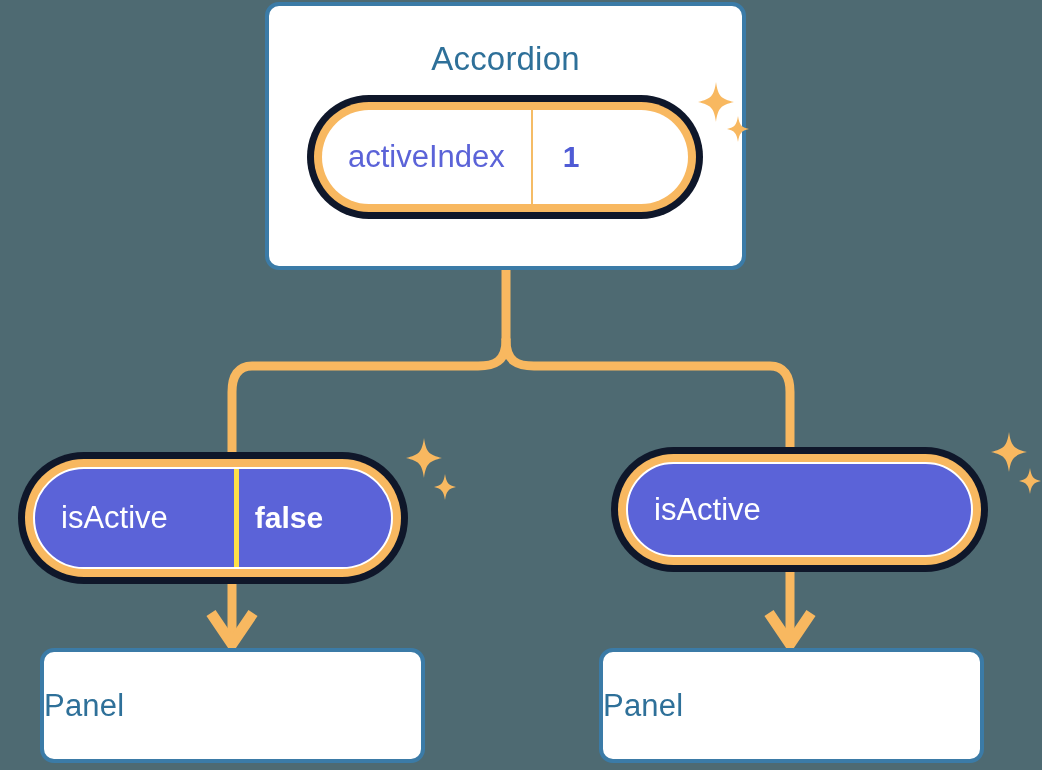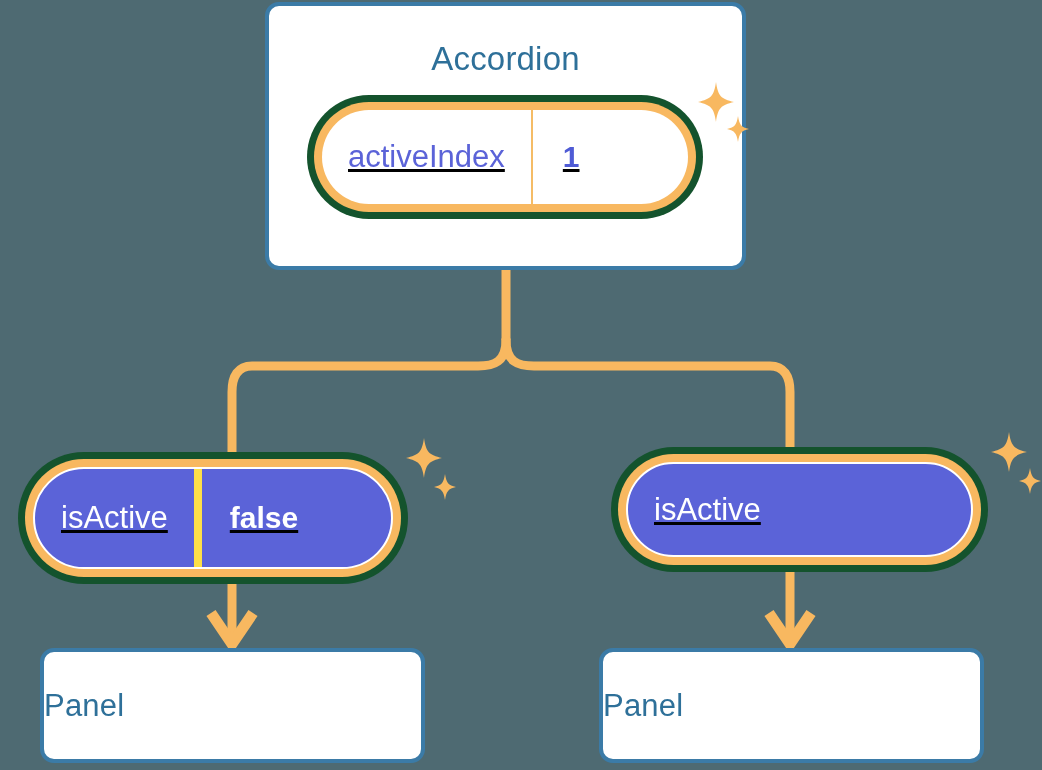--- a/index.html
+++ b/index.html
@@ -68,24 +68,23 @@
   }
   #panel-left  { left: 40px;  top: 648px; }
   #panel-right { left: 599px; top: 648px; }
   .panel-card .card-title { font-size: 31px; }
 
   
   
   .pill {
     position: absolute;
     box-sizing: border-box;
-    background: #14532d;            
+    background: #0f172a;            
     border-radius: 999px;
     padding: 7px;
-    text-decoration: underline;
   }
   .pill-ring {
     box-sizing: border-box;
     background: #f8b860;            
     border-radius: 999px;
     padding: 8px;
     height: 100%;
   }
   .pill-inner {
     box-sizing: border-box;
@@ -115,33 +114,35 @@
     font-size: 30px;
     font-weight: 700;
     padding: 0 30px;
     border-left: 2px solid #f5bc66;
   }
 
   
   .pill-solid .pill-inner {
     background: #5b63d8;
     border: 2px solid #ffffff;
+    gap: 32px;
   }
   .pill-solid .pill-key {
     color: #ffffff;
     font-size: 31px;
     font-weight: 400;
     padding: 0 26px;
   }
   .pill-solid .pill-val {
     color: #ffffff;
     font-size: 30px;
     font-weight: 700;
-    padding: 0 28px;
-    border-left: 8px solid #fde047;
+    padding: 0 16px;
+    border-left: 5px solid #fde047;
+    margin-left: 8px;
   }
 
   #pill-active-index { left: 307px; top: 95px;  width: 396px; height: 124px; }
   #pill-is-active-left  { left: 18px;  top: 452px; width: 390px; height: 132px; }
   #pill-is-active-right { left: 611px; top: 447px; width: 377px; height: 125px; }
 
   
   .sparkles {
     position: absolute;
     pointer-events: none;

